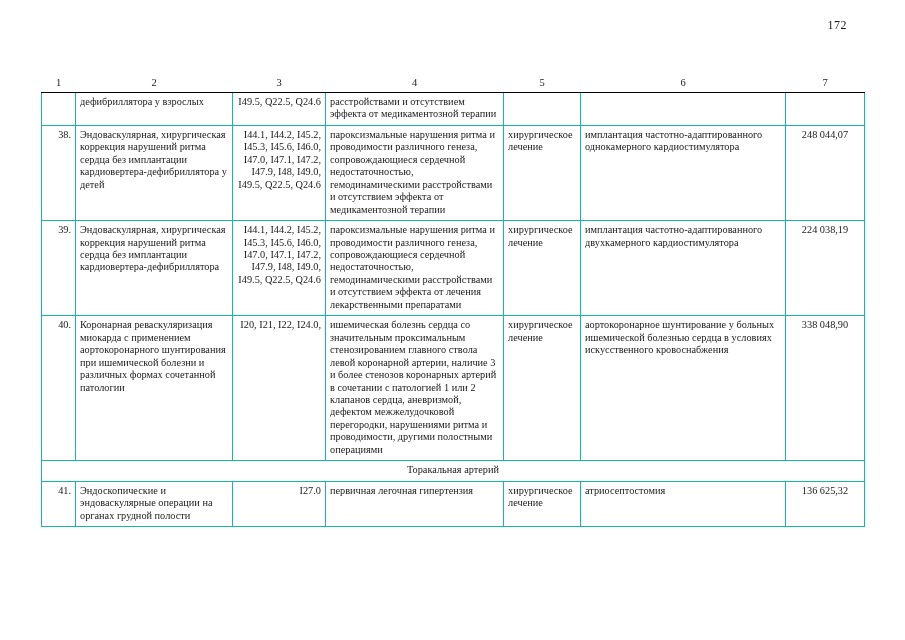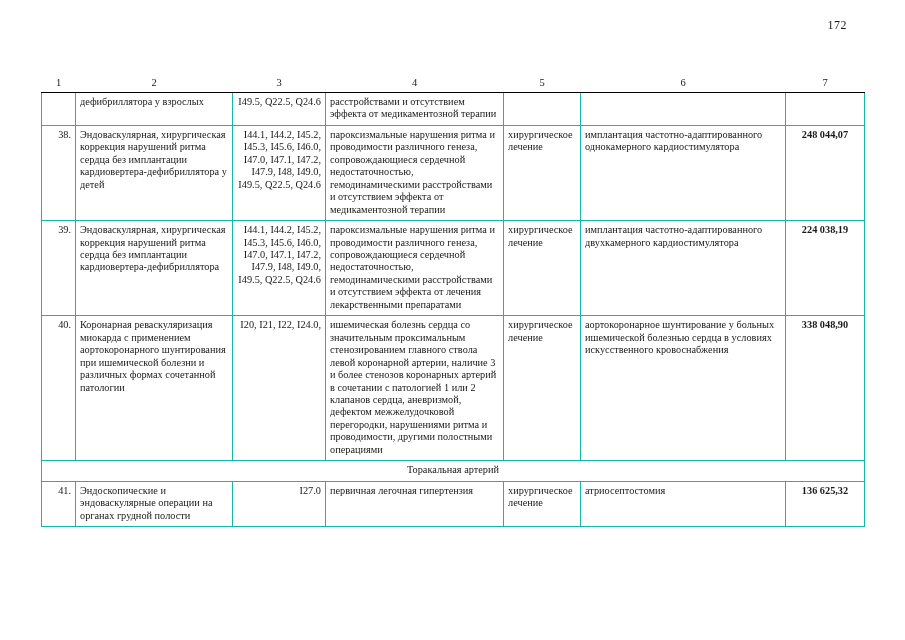--- a/index.html
+++ b/index.html
@@ -69,21 +69,20 @@
   }
   td.num {
     text-align: right;
   }
   td.code {
     text-align: right;
   }
   td.price {
     text-align: center;
     white-space: nowrap;
-    font-weight: bold;
   }
   td.center-span {
     text-align: center;
     font-size: 10.5px;
     padding: 4px 0 5px 0;
   }
 </style>
 </head>
 <body>
 

